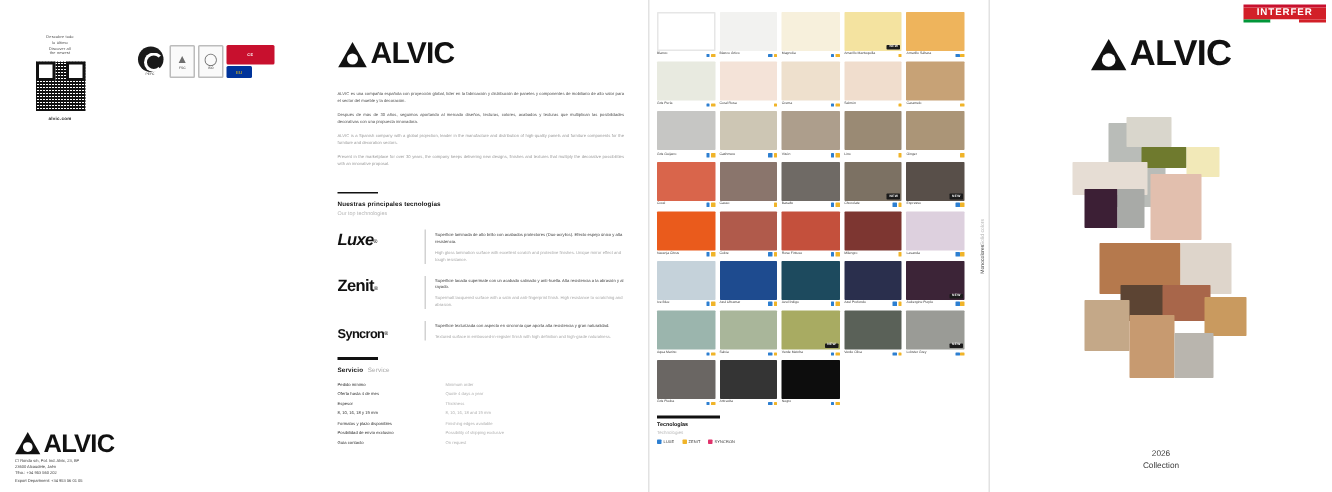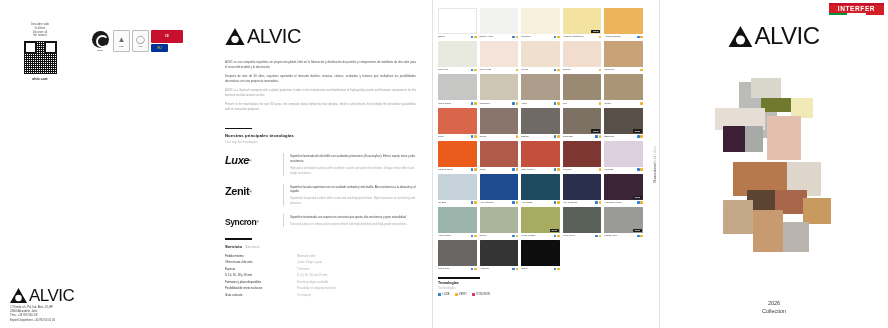--- a/index.html
+++ b/index.html
@@ -95,21 +95,21 @@
   }
   .addr {
     position: absolute; left: 10px; bottom: 5px;
     font-size: 2.7px; line-height: 1.6; color: #3d3d3d;
   }
 
   
   .alvic { display: flex; align-items: center; gap: 2px; }
   .alvic-mark { display: block; }
   .alvic-text {
-    font-weight: 400; letter-spacing: -.5px;
+    font-weight: 700; letter-spacing: -.5px;
     color: #111; line-height: 1;
     font-family: "Liberation Sans", sans-serif;
     font-stretch: condensed;
   }
 
   
   .panel-info {
     position: absolute; left: 214px; top: 0;
     width: 218px; height: 328px;
     background: #ffffff;

